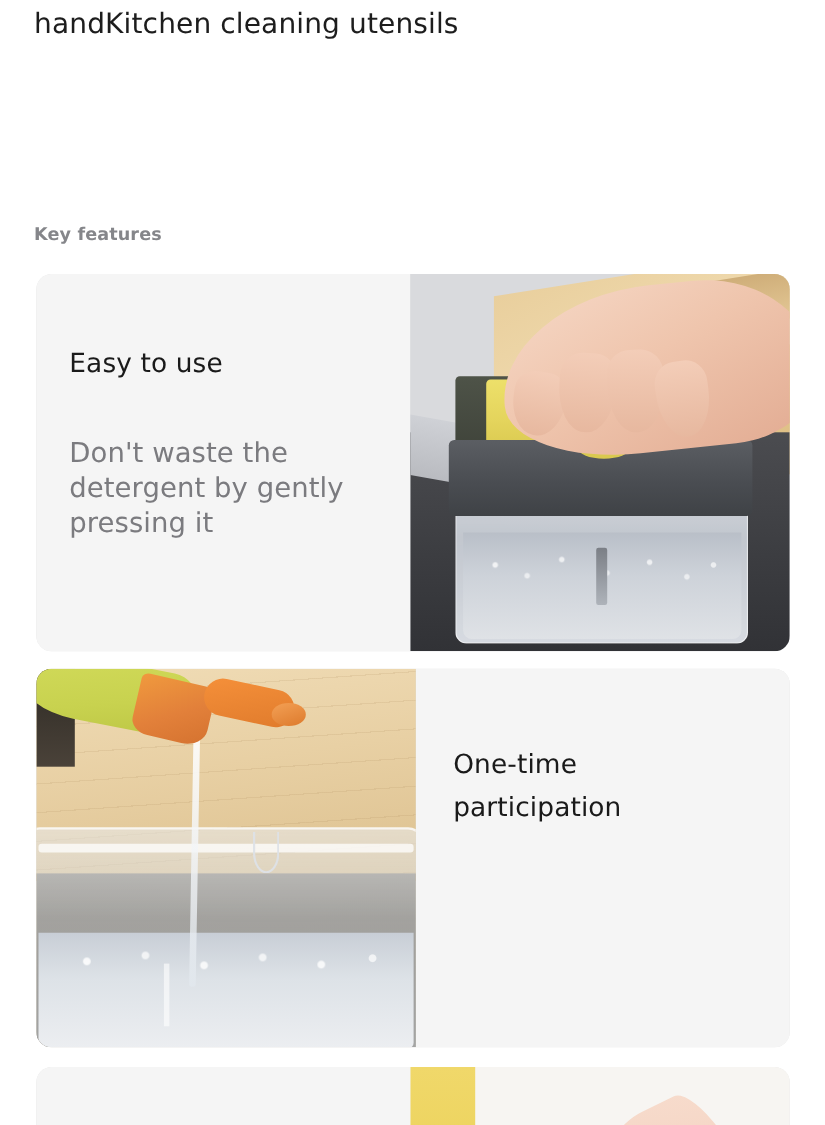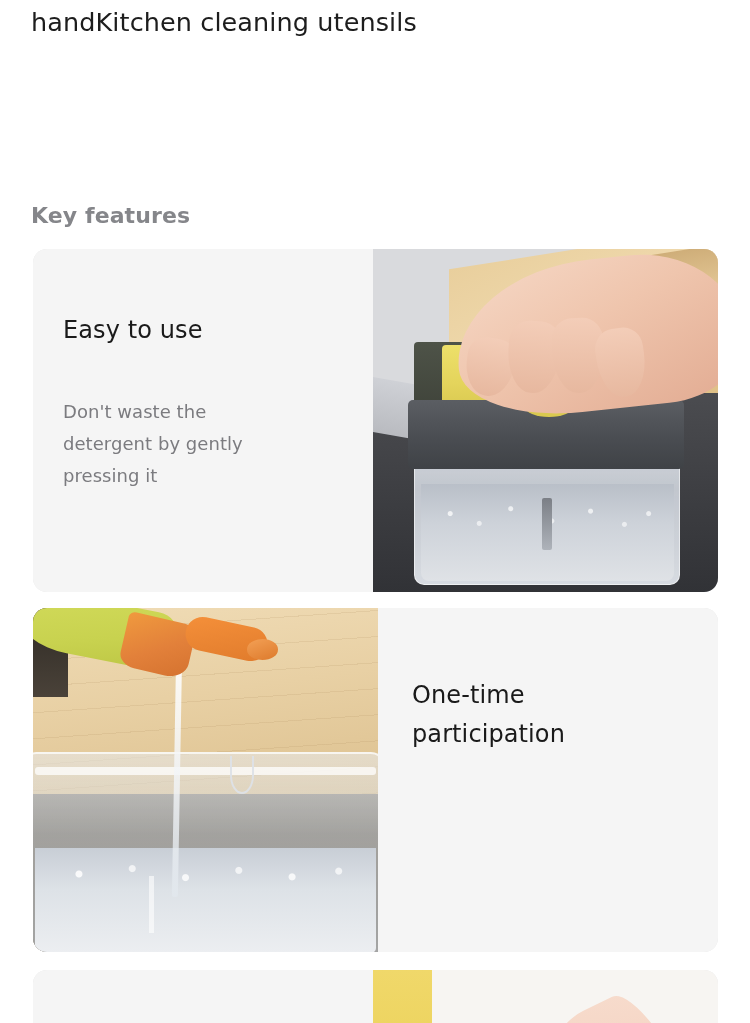--- a/index.html
+++ b/index.html
@@ -31,21 +31,21 @@
     font-weight: 400;
     letter-spacing: 0.1px;
     white-space: pre-line;
   }
 
   
   .section-label {
     position: absolute;
     left: 31px;
     top: 203px;
-    font-size: 22px;
+    font-size: 16px;
     font-weight: 700;
     color: #85868a;
     letter-spacing: 0.1px;
   }
 
   
   .feature-card {
     position: absolute;
     left: 33px;
     width: 685px;
@@ -77,21 +77,21 @@
     color: #1a1a1a;
     font-weight: 400;
     letter-spacing: 0.1px;
     white-space: pre-line;
   }
 
   .card-1 .card-title { margin-bottom: 46px; }
   .card-2 .card-title { margin-bottom: 16px; }
 
   .card-desc {
-    font-size: 18px;
+    font-size: 25px;
     line-height: 32px;
     color: #7b7b7f;
     font-weight: 400;
     letter-spacing: 0.05px;
     white-space: pre-line;
   }
 
   .card-photo {
     flex: 1 1 auto;
     position: relative;

